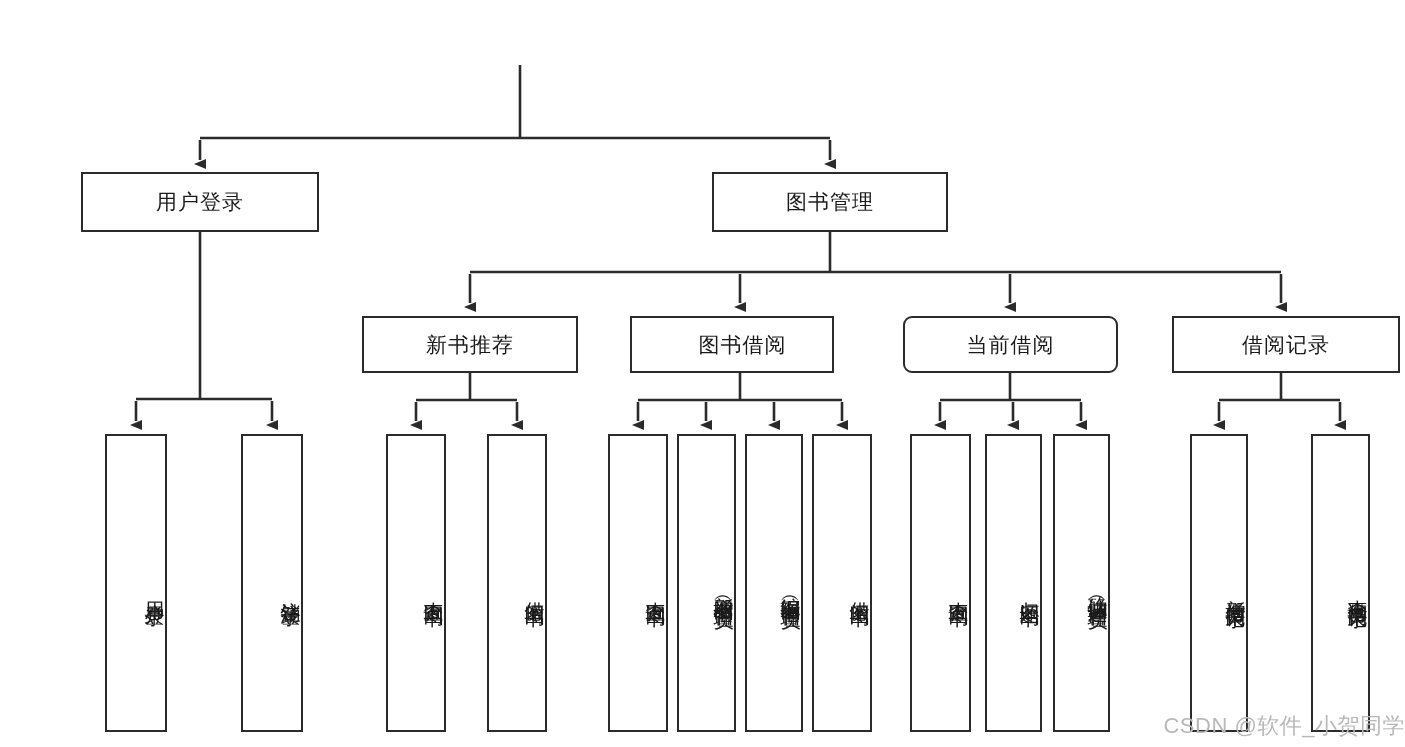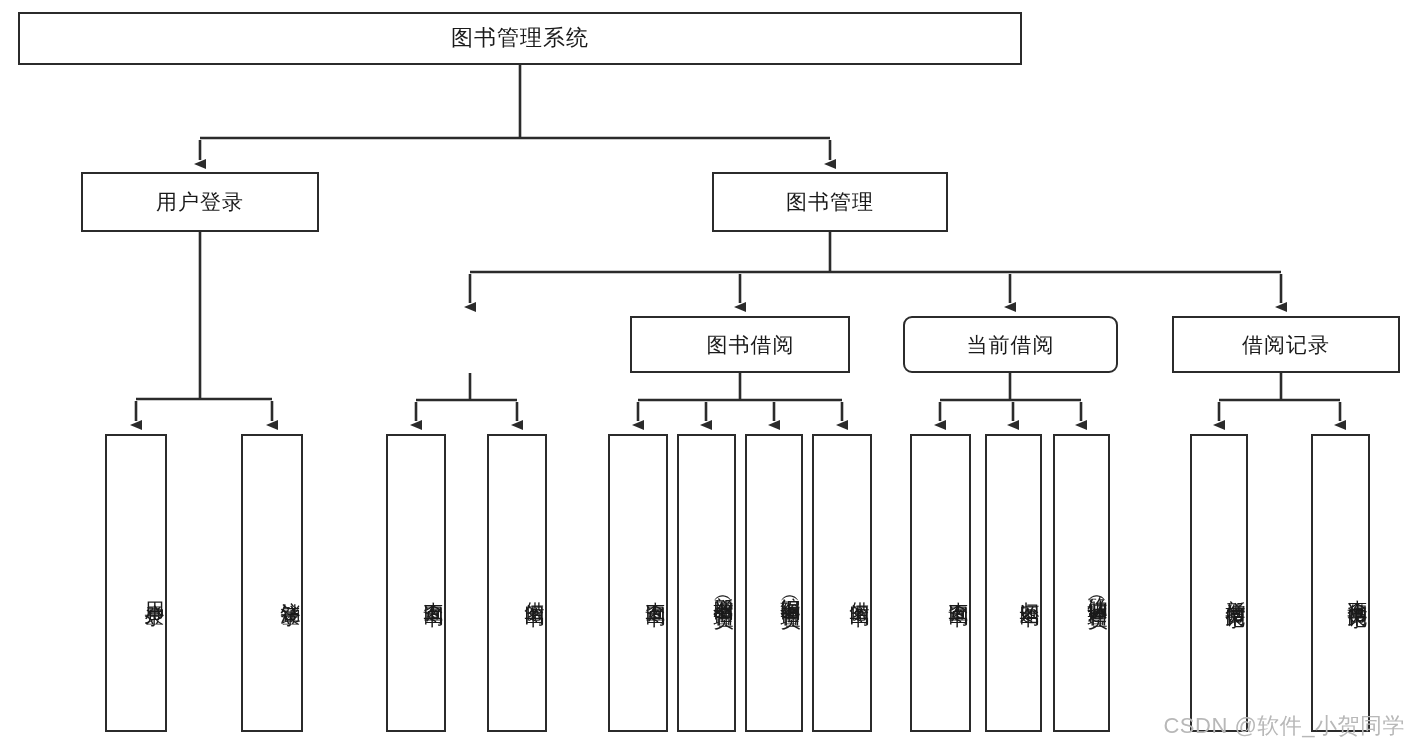--- a/index.html
+++ b/index.html
@@ -118,32 +118,32 @@
       <path d="M1013,402 L1013,421" marker-end="url(#arrow)"></path>
       <path d="M1081,402 L1081,421" marker-end="url(#arrow)"></path>
 
       <path d="M1281,373 L1281,400"></path>
       <path d="M1219,400 L1340,400"></path>
       <path d="M1219,402 L1219,421" marker-end="url(#arrow)"></path>
       <path d="M1340,402 L1340,421" marker-end="url(#arrow)"></path>
     </g>
   </svg>
 
-  <div class="node horiz root" style="left: 18px; top: 12px; width: 1004px; height: 53px;">
-    <span class="label">图书管理系统</span>
-  </div>
 
   <div class="node horiz" style="left: 81px; top: 172px; width: 238px; height: 60px;">
     <span class="label">用户登录</span>
   </div>
   <div class="node horiz" style="left: 712px; top: 172px; width: 236px; height: 60px;">
     <span class="label">图书管理</span>
   </div>
 
-  <div class="node horiz" style="left: 630px; top: 316px; width: 220px; height: 57px; padding-left: 21px;">
+  <div class="node horiz" style="left: 362px; top: 316px; width: 216px; height: 57px;">
+    <span class="label">新书推荐</span>
+  </div>
+  <div class="node horiz" style="left: 630px; top: 316px; width: 204px; height: 57px; padding-left: 21px;">
     <span class="label">图书借阅</span>
   </div>
   <div class="node horiz" style="left: 903px; top: 316px; width: 215px; height: 57px; border-radius: 9px;">
     <span class="label">当前借阅</span>
   </div>
   <div class="node horiz" style="left: 1172px; top: 316px; width: 228px; height: 57px;">
     <span class="label">借阅记录</span>
   </div>
 
   <div class="node leaf" style="left: 105px; top: 434px; width: 62px; height: 298px;">

